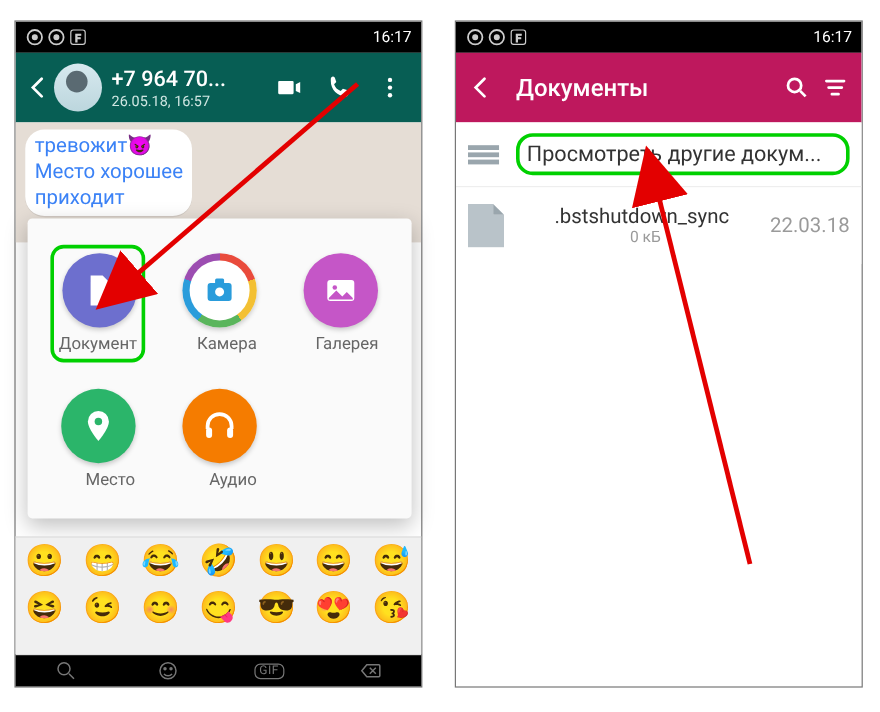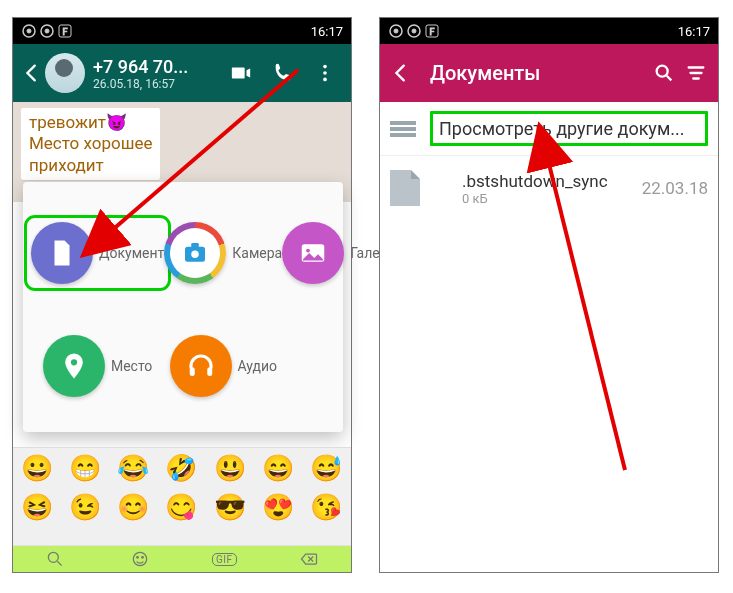--- a/index.html
+++ b/index.html
@@ -64,45 +64,45 @@
 
   
   .chat-body {
     background:#e5ddd5;
     padding:6px 8px 0 8px;
     height: 100px;
     position:relative;
   }
   .bubble {
     background:#fff;
-    border-radius:2px;
+    border-radius:16px;
     padding:4px 8px;
     font-size:17px;
-    color:#a16207;
+    color:#3b82f6;
     line-height:1.25;
     width: fit-content;
     max-width: 260px;
     box-shadow: 0 1px 0 rgba(0,0,0,0.08);
   }
 
   
   .sheet {
     position:absolute;
     left:23px; top:182px;
     width:320px; height:250px;
     background:#fafafa;
     border-radius:4px;
     box-shadow:0 6px 18px rgba(0,0,0,0.25);
     display:grid;
     grid-template-columns: repeat(3,1fr);
     grid-template-rows: repeat(2,1fr);
     align-items:center; justify-items:center;
     padding:14px 8px 10px 8px;
   }
-  .sheet-item { display:flex; flex-direction:row; align-items:center; gap:6px; }
+  .sheet-item { display:flex; flex-direction:column; align-items:flex-end; gap:6px; }
   .circle {
     width:62px; height:62px; border-radius:50%;
     display:flex; align-items:center; justify-content:center;
     box-shadow: 0 2px 4px rgba(0,0,0,0.2);
   }
   .circle svg { width:30px; height:30px; fill:#fff; }
   .sheet-item .lbl { font-size:14px; color:#666; }
   .highlight-green { outline:3px solid #00d000; outline-offset:4px; border-radius:4px; }
 
   
@@ -118,21 +118,21 @@
     grid-template-columns: repeat(7,1fr);
     grid-template-rows: repeat(2,1fr);
     height:78px;
     font-size:26px;
     text-align:center;
     align-items:center;
   }
   .emoji-grid span { filter: saturate(1.1); }
   .emoji-foot {
     position:absolute; left:13px; top:545px;
-    width:338px; height:27px; background:#bef264;
+    width:338px; height:27px; background:#000000;
     border-top:1px solid #e2e2e2;
     display:flex; align-items:center; justify-content:space-around;
   }
   .emoji-foot .ef { width:24px; height:20px; display:flex; align-items:center; justify-content:center; }
   .emoji-foot svg { width:20px; height:20px; fill:none; stroke:#777; stroke-width:1.5; }
   .gif-badge {
     border:1.5px solid #777; border-radius:5px;
     font-size:10px; color:#777; padding:0 3px; letter-spacing:0.5px;
   }
 
@@ -151,40 +151,40 @@
 
   .docs-body { background:#fff; }
   .browse-row {
     display:flex; align-items:center; height:54px;
     border-bottom:1px solid #eee;
     padding:0 10px;
   }
   .browse-row .storage-ico { width:26px; height:20px; margin-right:14px; }
   .browse-row .browse-text {
     flex:1; font-size:18px; color:#333;
-    border:3px solid #00d000; border-radius:1px;
+    border:3px solid #00d000; border-radius:14px;
     padding:4px 6px;
     white-space:nowrap; overflow:hidden; text-overflow:ellipsis;
   }
   .file-row {
     display:flex; align-items:center; height:64px;
     padding:0 10px;
     gap:28px;
   }
   .file-row .file-ico {
     width:30px; height:36px; background:#b9c3c9;
     margin-right:14px; position:relative;
   }
   .file-row .file-ico::after{
     content:""; position:absolute; right:0; top:0;
     border-top:9px solid #fff; border-left:9px solid #9aa6ad;
   }
   .file-row .file-meta { flex:1; }
   .file-row .fname { font-size:17px; color:#333; }
-  .file-row .fsize { font-size:13px; color:#9a9a9a; }
+  .file-row .fsize { font-size:13px; color:#9a9a9a;text-align:center; }
   .file-row .fdate { font-size:17px; color:#9a9a9a; }
 
   
   .arrow { position:absolute; pointer-events:none; }
 </style>
 </head>
 <body>
 
 <div id="phone-left" class="phone">
   <div class="statusbar">

